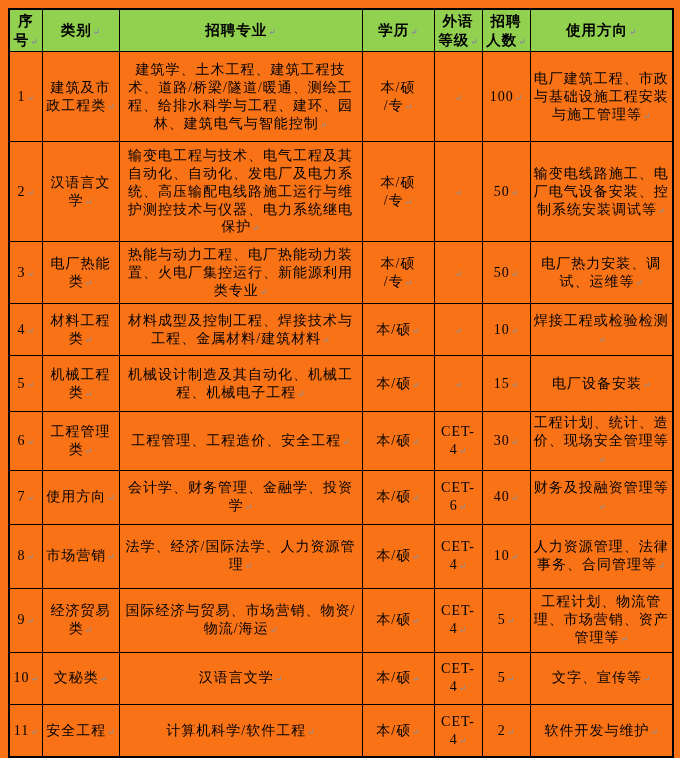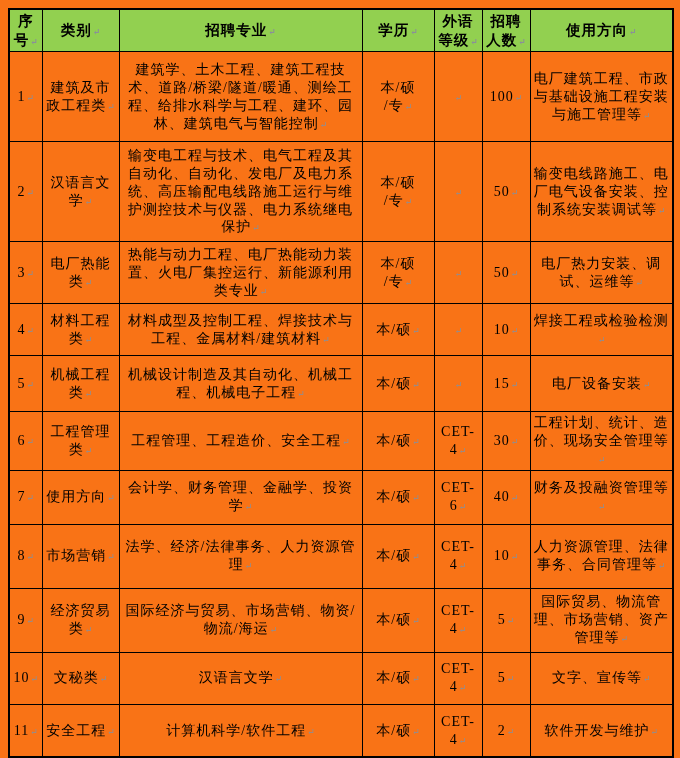--- a/index.html
+++ b/index.html
@@ -158,34 +158,34 @@
         <td>使用方向</td>
         <td>会计学、财务管理、金融学、投资学</td>
         <td>本/硕</td>
         <td>CET-6</td>
         <td>40</td>
         <td>财务及投融资管理等</td>
       </tr>
       <tr>
         <td>8</td>
         <td>市场营销</td>
-        <td>法学、经济/法律事务、人力资源管理</td>
+        <td>法学、经济/国际法学、人力资源管理</td>
         <td>本/硕</td>
         <td>CET-4</td>
         <td>10</td>
         <td>人力资源管理、法律事务、合同管理等</td>
       </tr>
       <tr>
         <td>9</td>
         <td>经济贸易类</td>
         <td>国际经济与贸易、市场营销、物资/物流/海运</td>
         <td>本/硕</td>
         <td>CET-4</td>
         <td>5</td>
-        <td>国际贸易、物流管理、市场营销、资产管理等</td>
+        <td>工程计划、物流管理、市场营销、资产管理等</td>
       </tr>
       <tr>
         <td>10</td>
         <td>文秘类</td>
         <td>汉语言文学</td>
         <td>本/硕</td>
         <td>CET-4</td>
         <td>5</td>
         <td>文字、宣传等</td>
       </tr>

